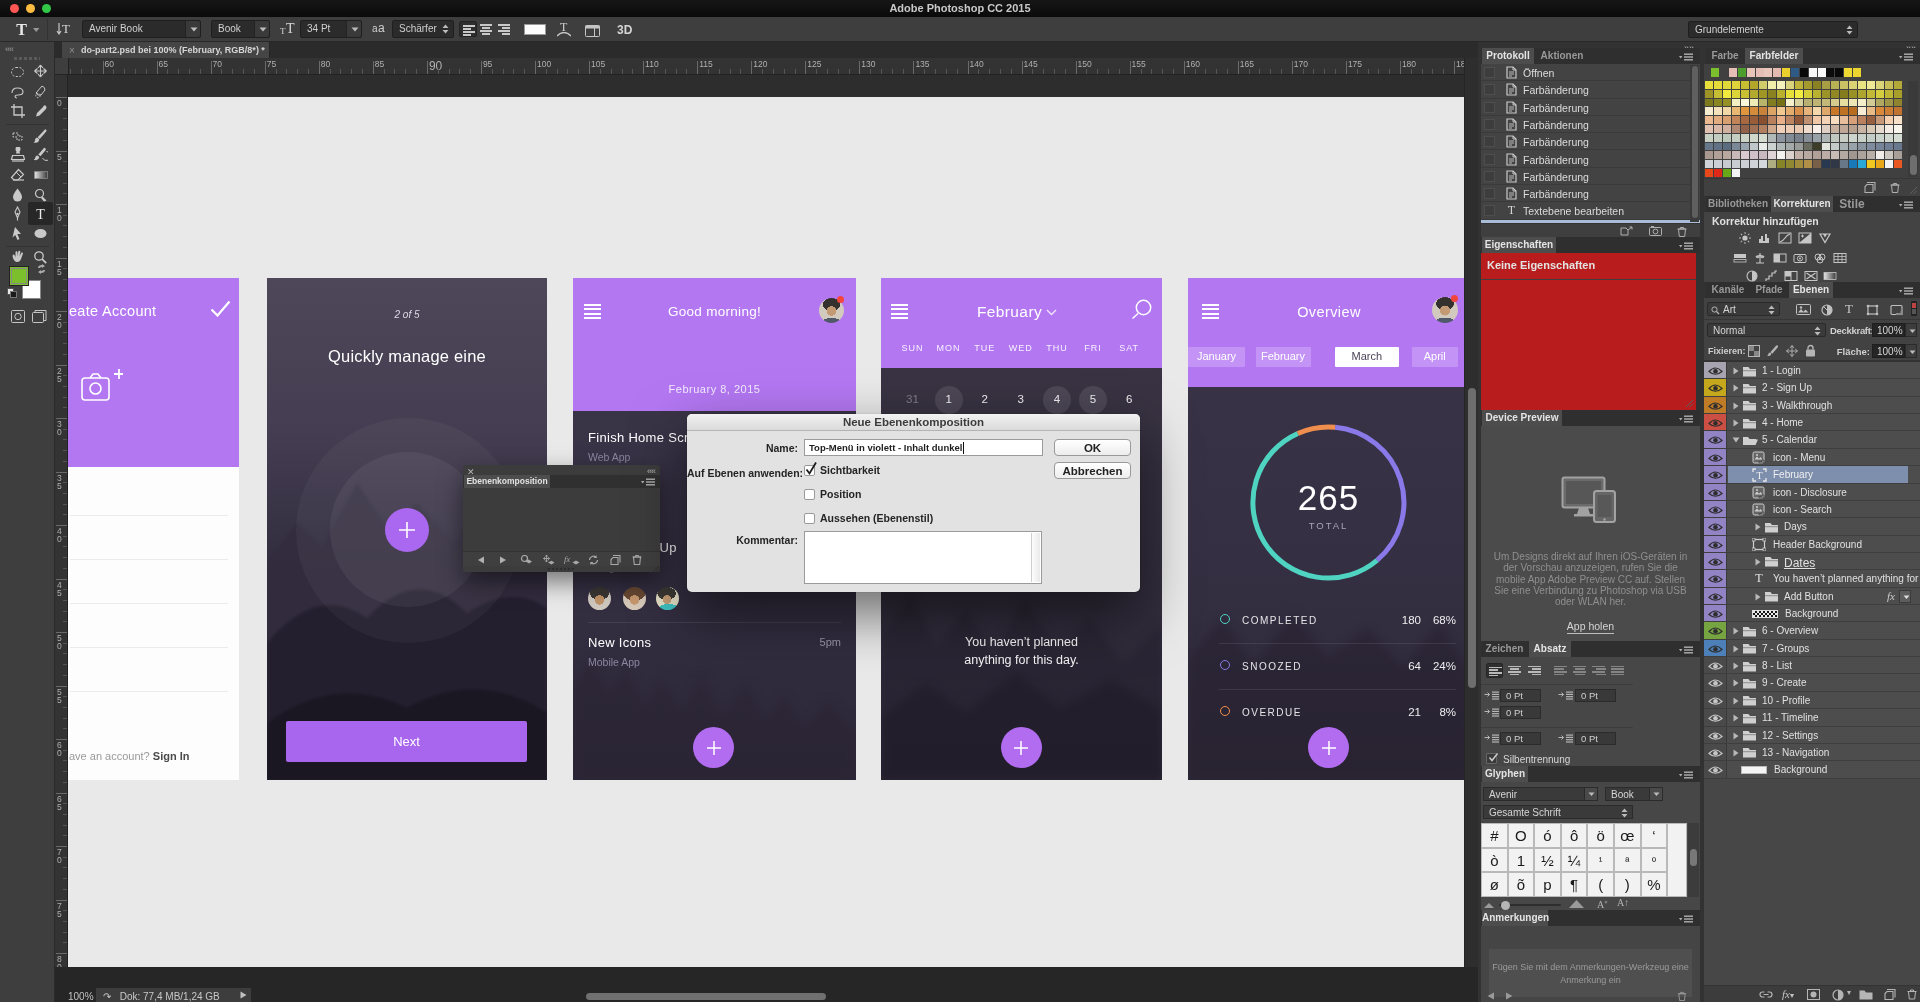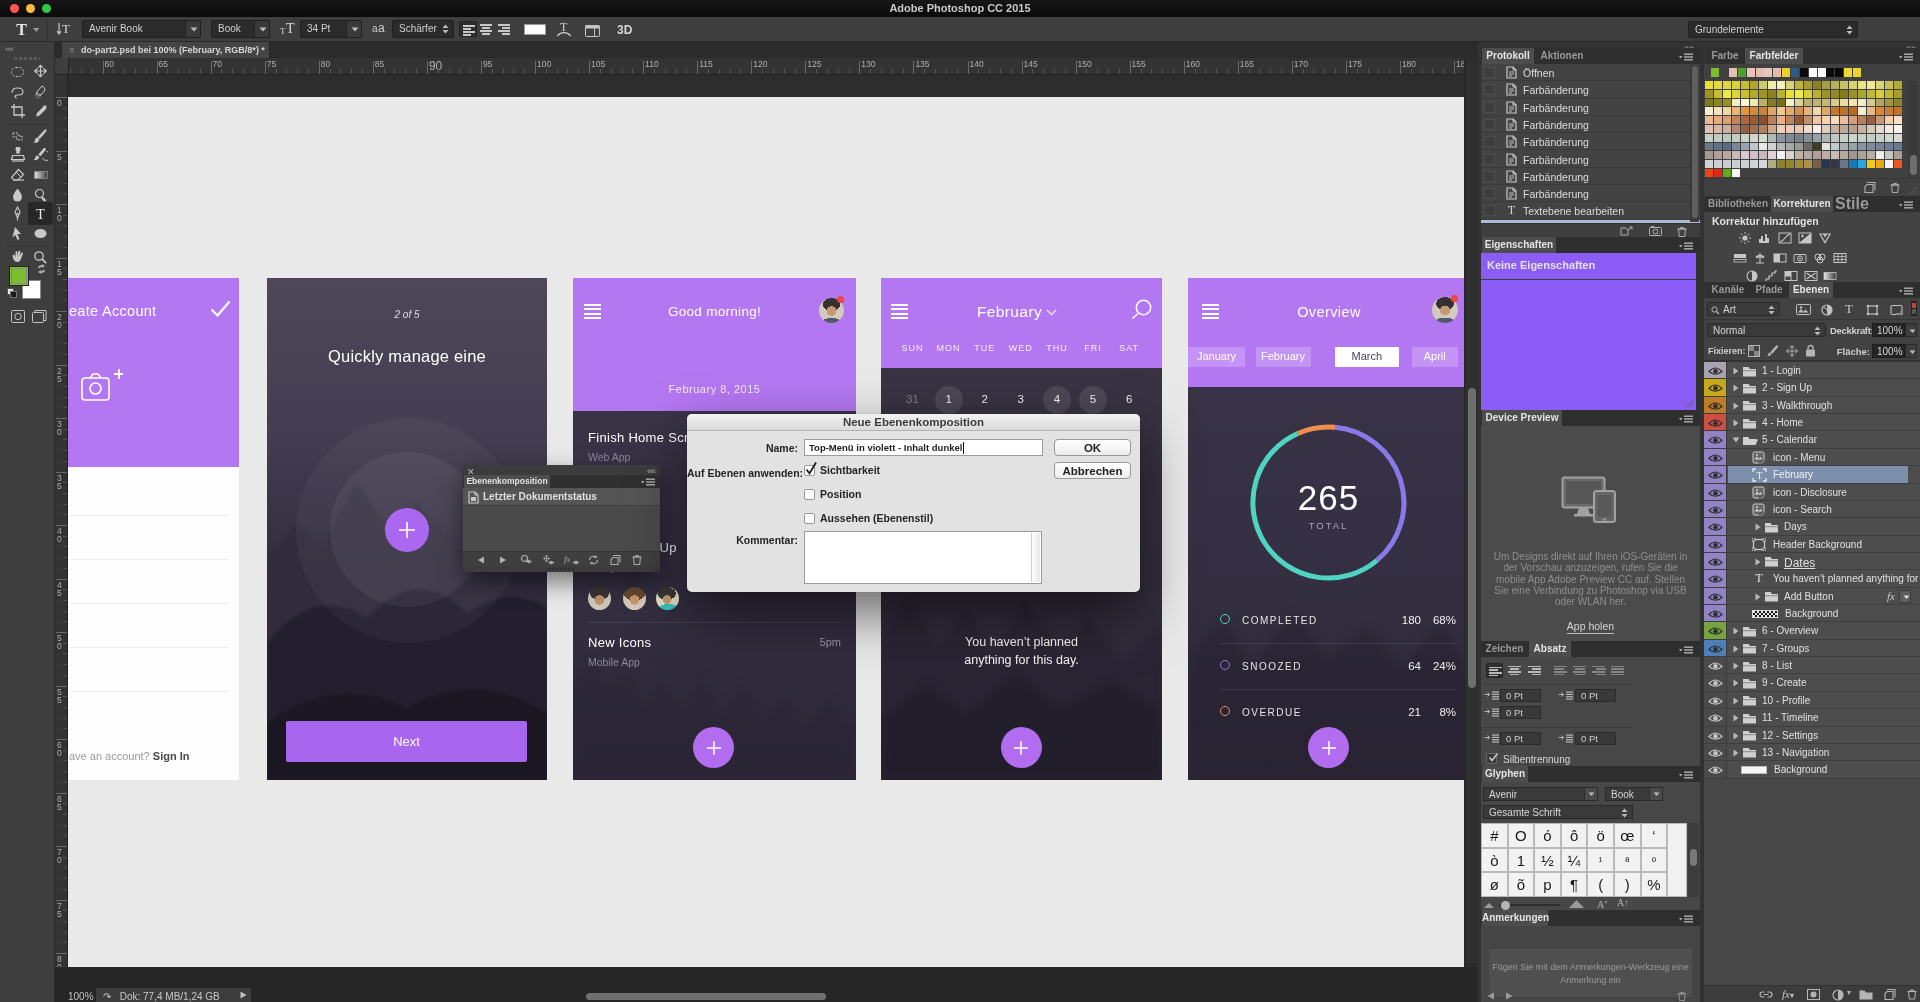--- a/index.html
+++ b/index.html
@@ -709,30 +709,20 @@
     <div class="abs" style="right:5px;top:1px;color:#b5b5b5;font-size:9px;letter-spacing:-1px;">««</div>
     <div class="abs" style="left:0;top:10px;width:100%;height:13px;background:#303030;">
       <div class="abs" style="left:1px;top:0;width:86px;height:13px;background:#4d4d4d;color:#e2e2e2;font-size:8.5px;font-weight:bold;line-height:13px;text-align:center;">Ebenenkomposition</div>
       <svg class="abs" style="left:178px;top:2px;position:absolute" width="16" height="10" viewBox="0 0 16 10">
         <path d="M0 4 l3.4 0 -1.7 2.4z" fill="#b0b0b0"></path>
         <rect x="5" y="1.5" width="9" height="1.4" fill="#b0b0b0"></rect>
         <rect x="5" y="4.3" width="9" height="1.4" fill="#b0b0b0"></rect>
         <rect x="5" y="7.1" width="9" height="1.4" fill="#b0b0b0"></rect>
       </svg>
     </div>
-    <div class="abs" style="left:0;top:23px;width:100%;height:63px;background:#4a4a4a;">
-      <div class="abs" style="left:0;top:0;width:100%;height:18px;background:#555555;border-bottom:1px solid #414141;">
-        <svg style="left:5px;top:2.5px;position:absolute" width="11" height="13" viewBox="0 0 11 13">
-          <path d="M1 1 h6 l3 3 v8 h-9z" fill="none" stroke="#c9c9c9" stroke-width="1.2"></path>
-          <path d="M7 1 v3 h3" fill="none" stroke="#c9c9c9" stroke-width="1.2"></path>
-          <rect x="3" y="6" width="5" height="4" fill="#c9c9c9"></rect>
-        </svg>
-        <div class="abs" style="left:20px;top:3px;font-size:10px;font-weight:bold;color:#e0e0e0;">Letzter Dokumentstatus</div>
-      </div>
-    </div>
     <div class="abs" style="left:0;top:86px;width:100%;height:15px;background:#3f3f3f;border-top:1px solid #333;">
       <svg style="left:14px;top:3.5px;position:absolute" width="8" height="8" viewBox="0 0 8 8">
         <path d="M7 0.5 v7 L1 4z" fill="#b0b0b0"></path>
       </svg>
       <svg style="left:36px;top:3.5px;position:absolute" width="8" height="8" viewBox="0 0 8 8">
         <path d="M1 0.5 v7 L7 4z" fill="#b0b0b0"></path>
       </svg>
       <svg style="left:57px;top:3px;position:absolute" width="12" height="9" viewBox="0 0 12 9">
         <circle cx="4.5" cy="3.5" r="3" fill="none" stroke="#a8a8a8" stroke-width="1.2"></circle>
         <path d="M5 6 l4 2.5 3-2 -3.5-2z" fill="#a8a8a8"></path>
@@ -902,21 +892,21 @@
   </div>
 <div class="abs" style="left:1481px;top:237px;width:219px;height:16px;background:#2f2f2f;">
     <div class="abs" style="left:1px;top:0;width:74px;height:16px;background:#4d4d4d;color:#e4e4e4;font-size:10px;font-weight:bold;line-height:16px;text-align:center;">Eigenschaften</div>
     <svg class="abs" style="left:198px;top:4px" width="16" height="10" viewBox="0 0 16 10">
 <path d="M0 4 l3.4 0 -1.7 2.4 z" fill="#b0b0b0"></path>
 <rect x="5" y="1.5" width="9" height="1.4" fill="#b0b0b0"></rect>
       <rect x="5" y="4.3" width="9" height="1.4" fill="#b0b0b0"></rect>
       <rect x="5" y="7.1" width="9" height="1.4" fill="#b0b0b0"></rect>
     </svg>
   </div>
-<div class="abs" style="left:1481px;top:253px;width:215px;height:157px;background:#8b5cf6;">
+<div class="abs" style="left:1481px;top:253px;width:215px;height:157px;background:#b91c1c;">
     <div class="abs" style="left:6px;top:6px;font-size:11px;font-weight:bold;color:#e3e3e3;">Keine Eigenschaften</div>
     <div class="abs" style="left:0;top:26px;width:100%;height:1px;background:#3e3e3e;"></div>
     <svg style="position:absolute;right:3px;bottom:3px" width="7" height="7" viewBox="0 0 7 7">
       <path d="M7 0 L0 7 M7 3.5 L3.5 7" stroke="#5e5e5e" stroke-width="1"></path>
     </svg>
   </div>
 <div class="abs" style="left:1481px;top:410px;width:219px;height:16px;background:#2f2f2f;">
     <div class="abs" style="left:1px;top:0;width:80px;height:16px;background:#4d4d4d;color:#e4e4e4;font-size:10px;font-weight:bold;line-height:16px;text-align:center;">Device Preview</div>
     <svg class="abs" style="left:198px;top:4px" width="16" height="10" viewBox="0 0 16 10">
 <path d="M0 4 l3.4 0 -1.7 2.4 z" fill="#b0b0b0"></path>
@@ -1390,21 +1380,21 @@
     <div class="abs" style="left:10px;top:105.0px;width:8px;height:7.8px;background:#e02818;"></div>
     <div class="abs" style="left:19px;top:105.0px;width:8px;height:7.8px;background:#68a818;"></div>
     <div class="abs" style="left:28px;top:105.0px;width:8px;height:7.8px;background:#f4f4f4;"></div>
     <div class="abs" style="right:2px;top:17px;width:10px;height:96px;background:#3a3a3a;">
       <div class="abs" style="left:1.5px;top:74px;width:7px;height:20px;background:#6e6e6e;border-radius:3.5px;"></div>
     </div>
   </div>
 <div class="abs" style="left:1706px;top:196px;width:214px;height:16px;background:#2f2f2f;">
     <div class="abs" style="left:1px;top:0;width:62px;height:16px;color:#999;font-size:10px;font-weight:bold;line-height:16px;text-align:center;">Bibliotheken</div>
     <div class="abs" style="left:65px;top:0;width:62px;height:16px;background:#4d4d4d;color:#e4e4e4;font-size:10px;font-weight:bold;line-height:16px;text-align:center;">Korrekturen</div>
-    <div class="abs" style="left:129px;top:0;width:34px;height:16px;color:#999;font-size:16px;font-weight:bold;line-height:16px;text-align:left;">Stile</div>
+    <div class="abs" style="left:129px;top:0;width:34px;height:16px;color:#999;font-size:12px;font-weight:bold;line-height:16px;text-align:center;">Stile</div>
     <svg class="abs" style="left:193px;top:4px" width="16" height="10" viewBox="0 0 16 10">
 <path d="M0 4 l3.4 0 -1.7 2.4 z" fill="#b0b0b0"></path>
 <rect x="5" y="1.5" width="9" height="1.4" fill="#b0b0b0"></rect>
       <rect x="5" y="4.3" width="9" height="1.4" fill="#b0b0b0"></rect>
       <rect x="5" y="7.1" width="9" height="1.4" fill="#b0b0b0"></rect>
     </svg>
   </div>
 <div class="abs" style="left:1704px;top:212px;width:216px;height:70px;background:#434343;">
     <div class="abs" style="left:8px;top:3px;font-size:10.5px;font-weight:bold;color:#e0e0e0;">Korrektur hinzufügen</div>
     <svg style="left:34px;top:20px;position:absolute" width="14" height="12" viewBox="0 0 14 12">

